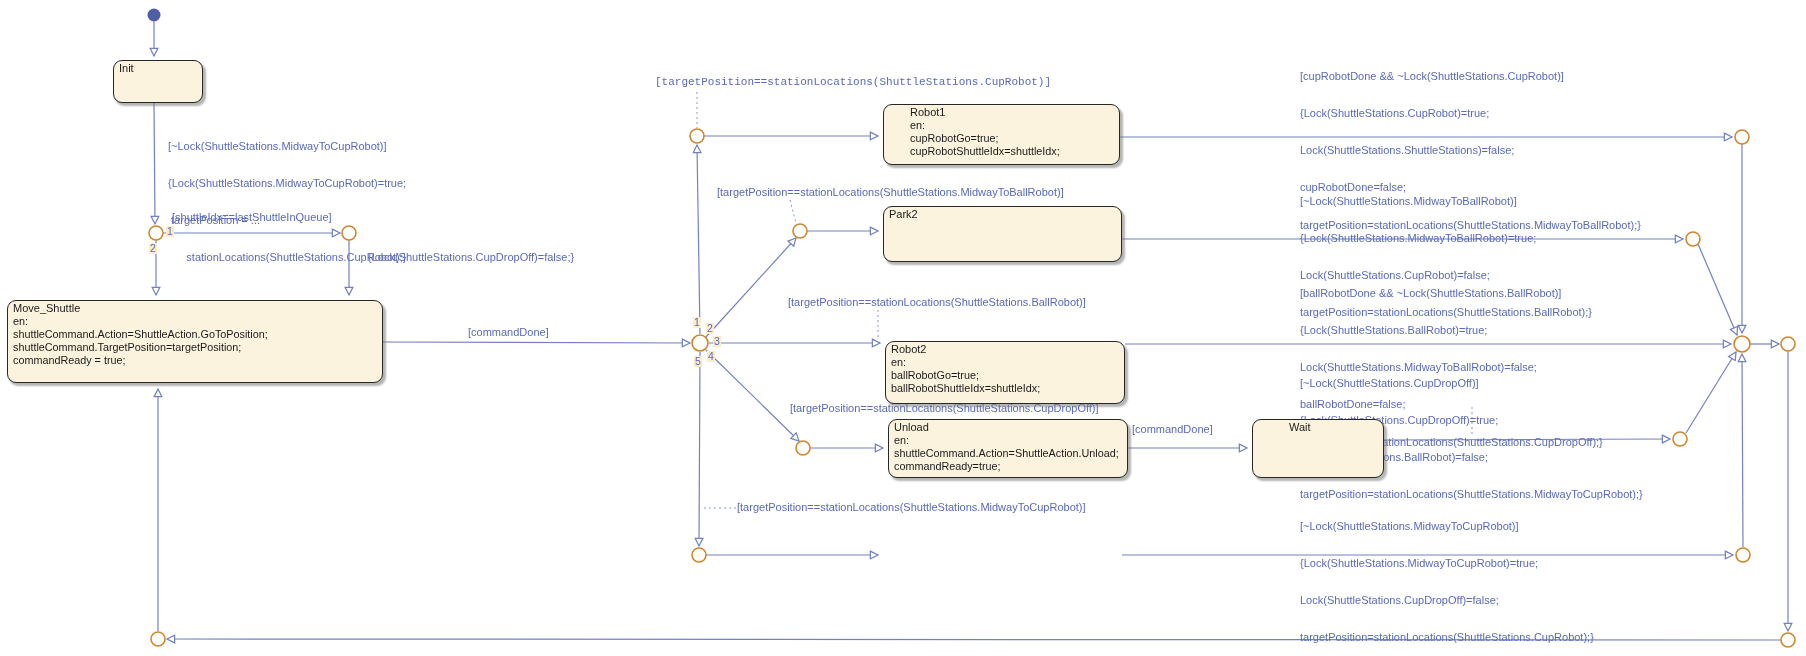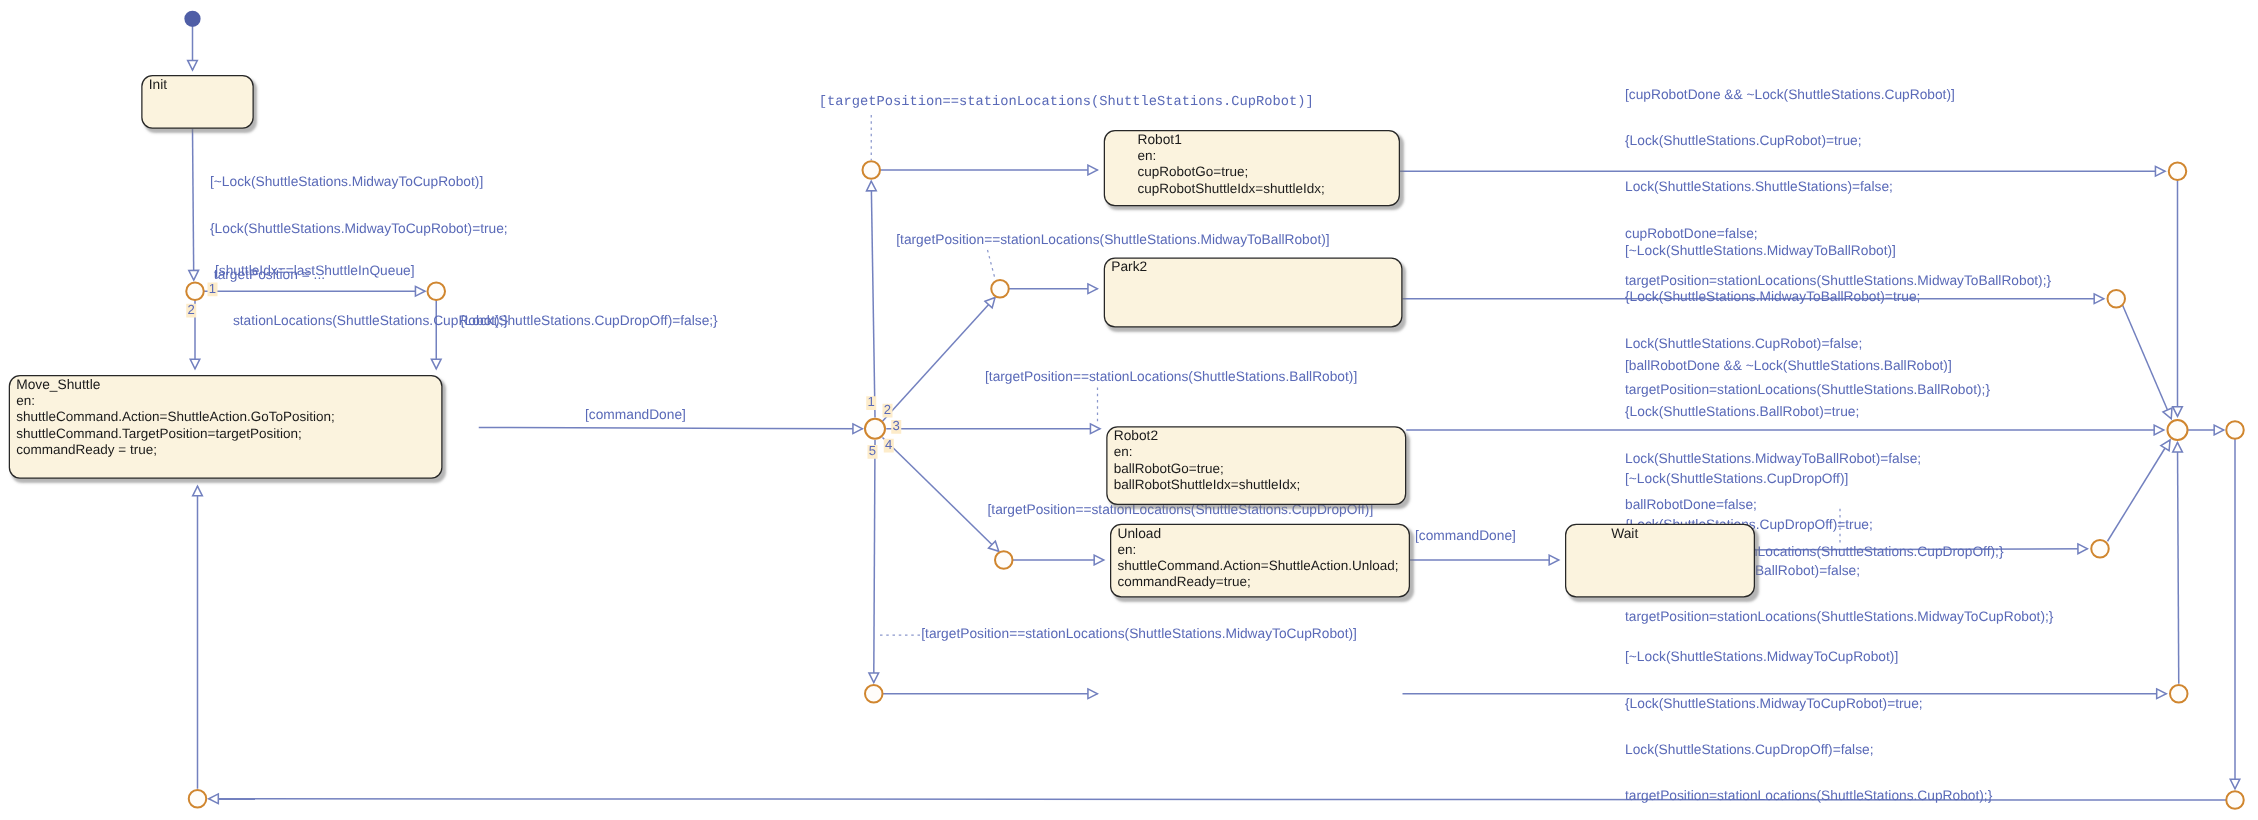--- a/index.html
+++ b/index.html
@@ -98,21 +98,21 @@
       <circle cx="158" cy="639" r="7"></circle>
     </g>
 
     <circle cx="154" cy="15" r="6.5" fill="#4f5ea6" stroke="none"></circle>
   </svg>
 
   <div class="state" style="left:113px;top:60px;width:90px;height:43px;">
     <div class="title">Init</div>
   </div>
 
-  <div class="state" style="left:7px;top:300px;width:347px;height:83px;">
+  <div class="state" style="left:7px;top:300px;width:376px;height:83px;">
     <div class="title">Move_Shuttle</div>
     <div>en:</div>
     <div>shuttleCommand.Action=ShuttleAction.GoToPosition;</div>
     <div>shuttleCommand.TargetPosition=targetPosition;</div>
     <div>commandReady = true;</div>
   </div>
 
   <div class="state" style="left:883px;top:104px;width:237px;height:61px;padding-left:26px;">
     <div class="title">Robot1</div>
     <div>en:</div>
@@ -131,21 +131,21 @@
     <div>ballRobotShuttleIdx=shuttleIdx;</div>
   </div>
 
   <div class="state" style="left:888px;top:419px;width:240px;height:59px;">
     <div class="title">Unload</div>
     <div>en:</div>
     <div>shuttleCommand.Action=ShuttleAction.Unload;</div>
     <div>commandReady=true;</div>
   </div>
 
-  <div class="state" style="left:1252px;top:419px;width:152px;height:59px;padding-left:36px;">
+  <div class="state" style="left:1252px;top:419px;width:132px;height:59px;padding-left:36px;">
     <div class="title">Wait</div>
   </div>
 
 
   <div class="lbl" style="left:168px;top:115px;">
     <div>[~Lock(ShuttleStations.MidwayToCupRobot)]</div>
     <div>{Lock(ShuttleStations.MidwayToCupRobot)=true;</div>
     <div> targetPosition = ...</div>
     <div>      stationLocations(ShuttleStations.CupRobot);}</div>
   </div>

